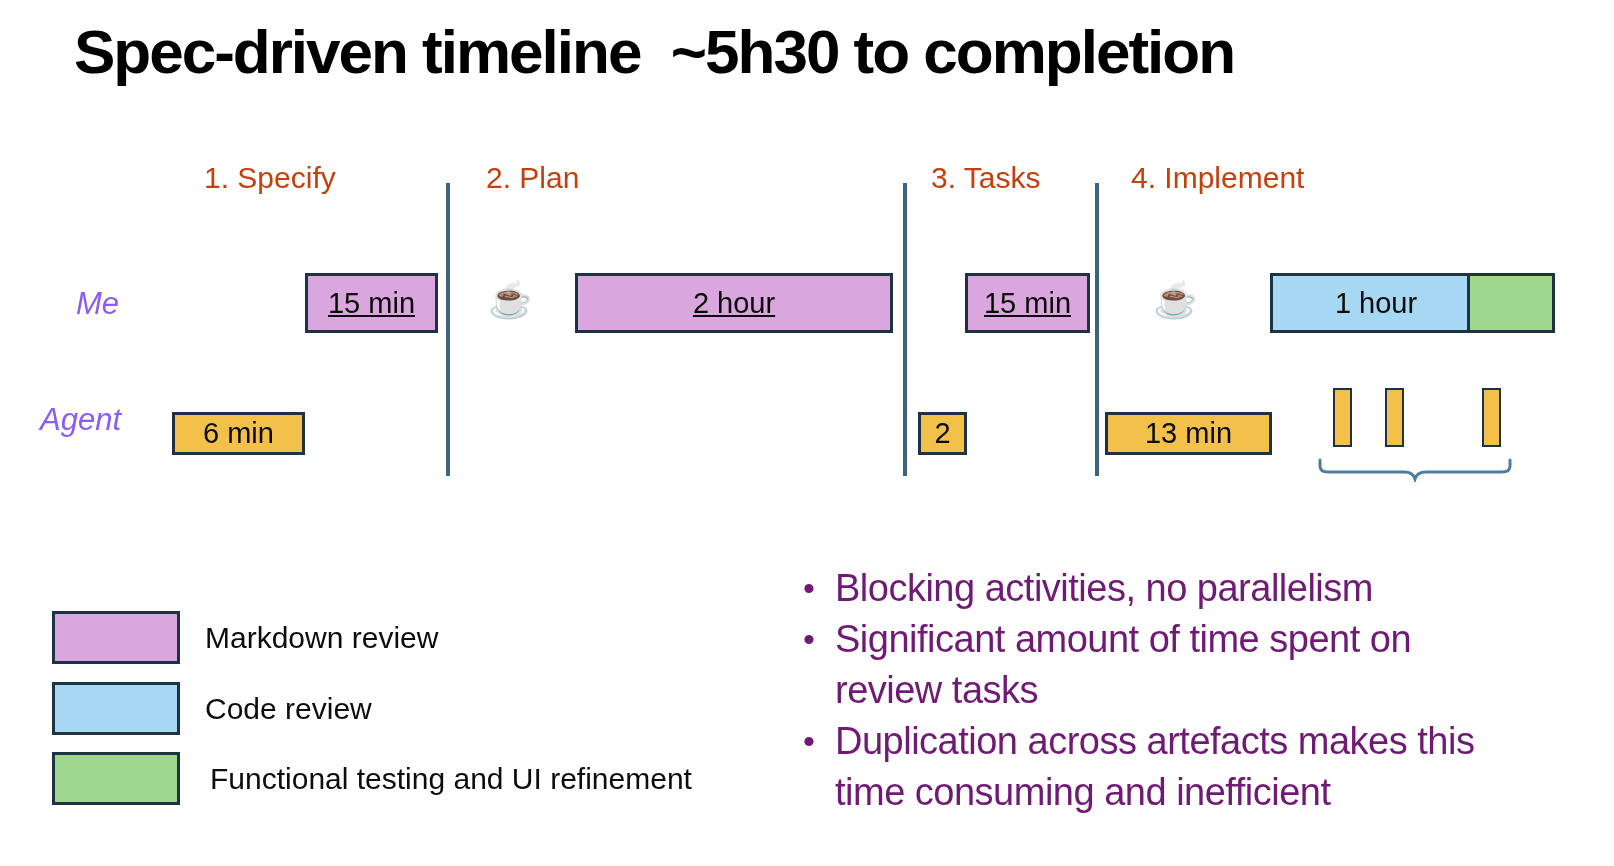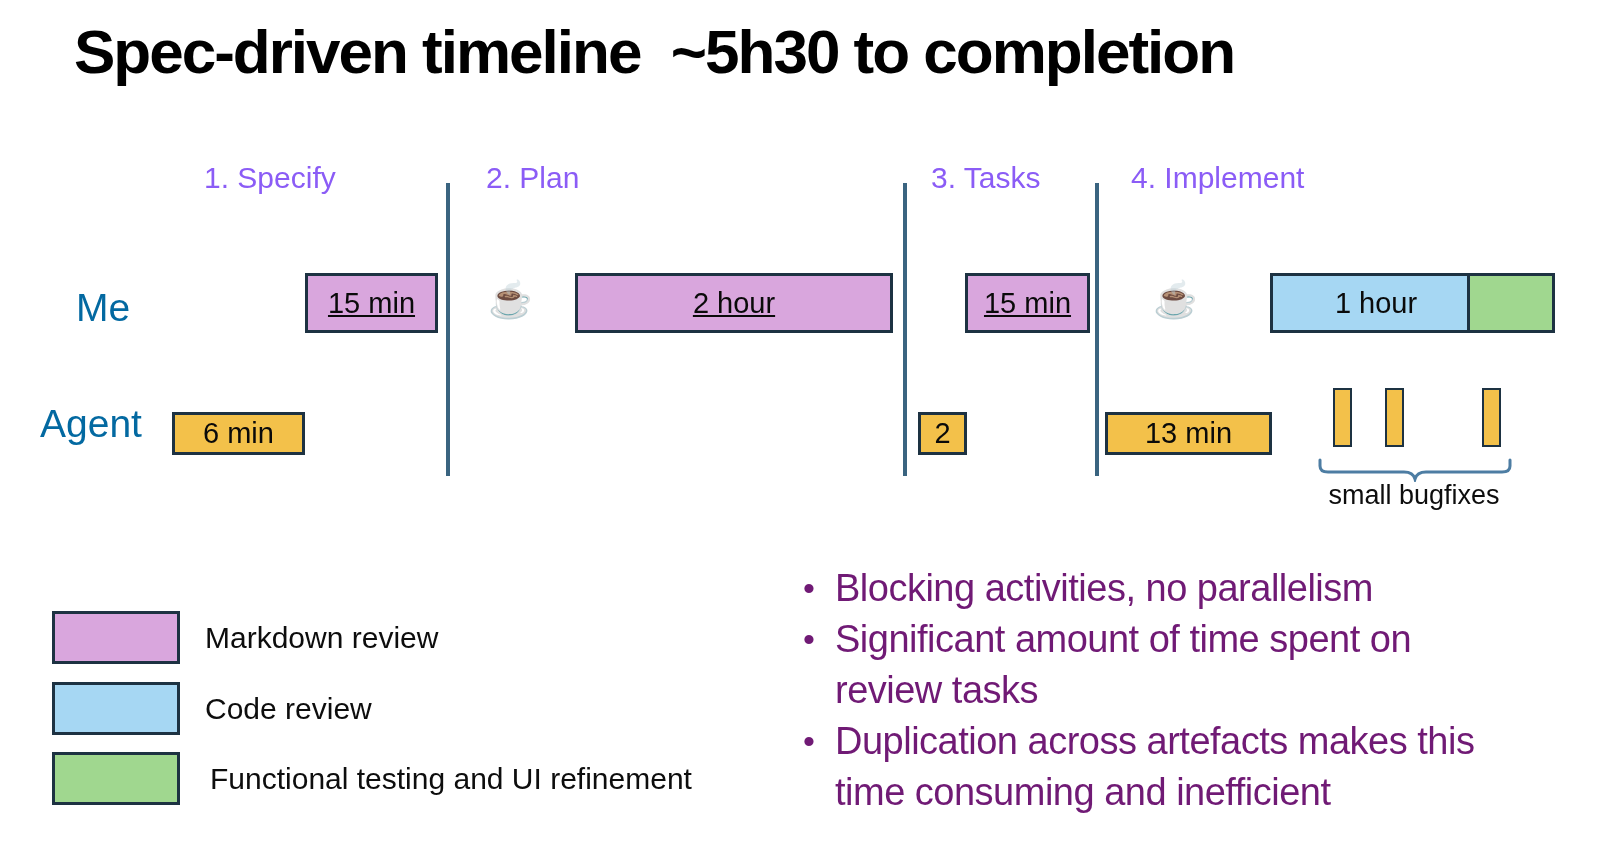--- a/index.html
+++ b/index.html
@@ -2,24 +2,24 @@
 <html style="--markdown: #d9a6dd; --code: #a6d7f3; --functional: #a0d78f; --agent: #f3c14a; --bar-border: #1d3242; --divider: #3a6480; --bracket: #4d7da3;"><head>
 <meta charset="utf-8">
 <style>
   html,body{margin:0;padding:0;background:#ffffff;}
   body{font-family:"Liberation Sans", sans-serif; color:#000;}
   .slide{position:relative;width:1614px;height:866px;background:#fff;overflow:hidden;}
 
   .title{position:absolute;left:74px;top:16px;font-size:62px;font-weight:700;
          letter-spacing:-2px;white-space:pre;color:#000;}
 
-  .phase-label{position:absolute;top:161px;font-size:30px;color:#8b5cf6;white-space:nowrap;}
+  .phase-label{position:absolute;top:161px;font-size:30px;color:#c2410c;white-space:nowrap;}
   .divider{position:absolute;top:183px;width:4px;height:293px;background:var(--divider);}
 
-  .row-label{position:absolute;font-size:39px;color:#0369a1;}
+  .row-label{position:absolute;font-size:31px;color:#8b5cf6;font-style:italic;}
 
   .bar{position:absolute;box-sizing:border-box;border:3px solid var(--bar-border);
        display:flex;align-items:center;justify-content:center;
        font-size:29px;color:#0a0a0a;white-space:nowrap;}
   .bar.pink{background:var(--markdown);text-decoration:underline;}
   .bar.blue{background:var(--code);}
   .bar.green{background:var(--functional);}
   .bar.orange{background:var(--agent);}
   .me-bar{top:273px;height:60px;}
   .agent-bar{top:412px;height:43px;}
@@ -75,21 +75,20 @@
   <div class="bar orange agent-bar" style="left:918px;width:49px">2</div>
   <div class="bar orange agent-bar" style="left:1105px;width:167px">13 min</div>
 
   <div class="bugfix-bar" style="left:1333px"></div>
   <div class="bugfix-bar" style="left:1385px"></div>
   <div class="bugfix-bar" style="left:1482px"></div>
 
   <svg class="bracket" viewBox="0 0 194 24">
     <path d="M2 2 L2 8 Q2 14 10 14 L86 14 Q95 14 97 21 Q99 14 108 14 L184 14 Q192 14 192 8 L192 2" fill="none" stroke="var(--bracket)" stroke-width="3" stroke-linecap="round"></path>
   </svg>
-  <div class="bugfix-caption">small bugfixes</div>
 
   <div class="legend">
     <div class="legend-swatch pink bar" style="top:611px"></div>
     <div class="legend-label" style="top:611px">Markdown review</div>
     <div class="legend-swatch blue bar" style="top:682px"></div>
     <div class="legend-label" style="top:682px">Code review</div>
     <div class="legend-swatch green bar" style="top:752px"></div>
     <div class="legend-label" style="top:752px;left:210px">Functional testing and UI refinement</div>
   </div>
 

